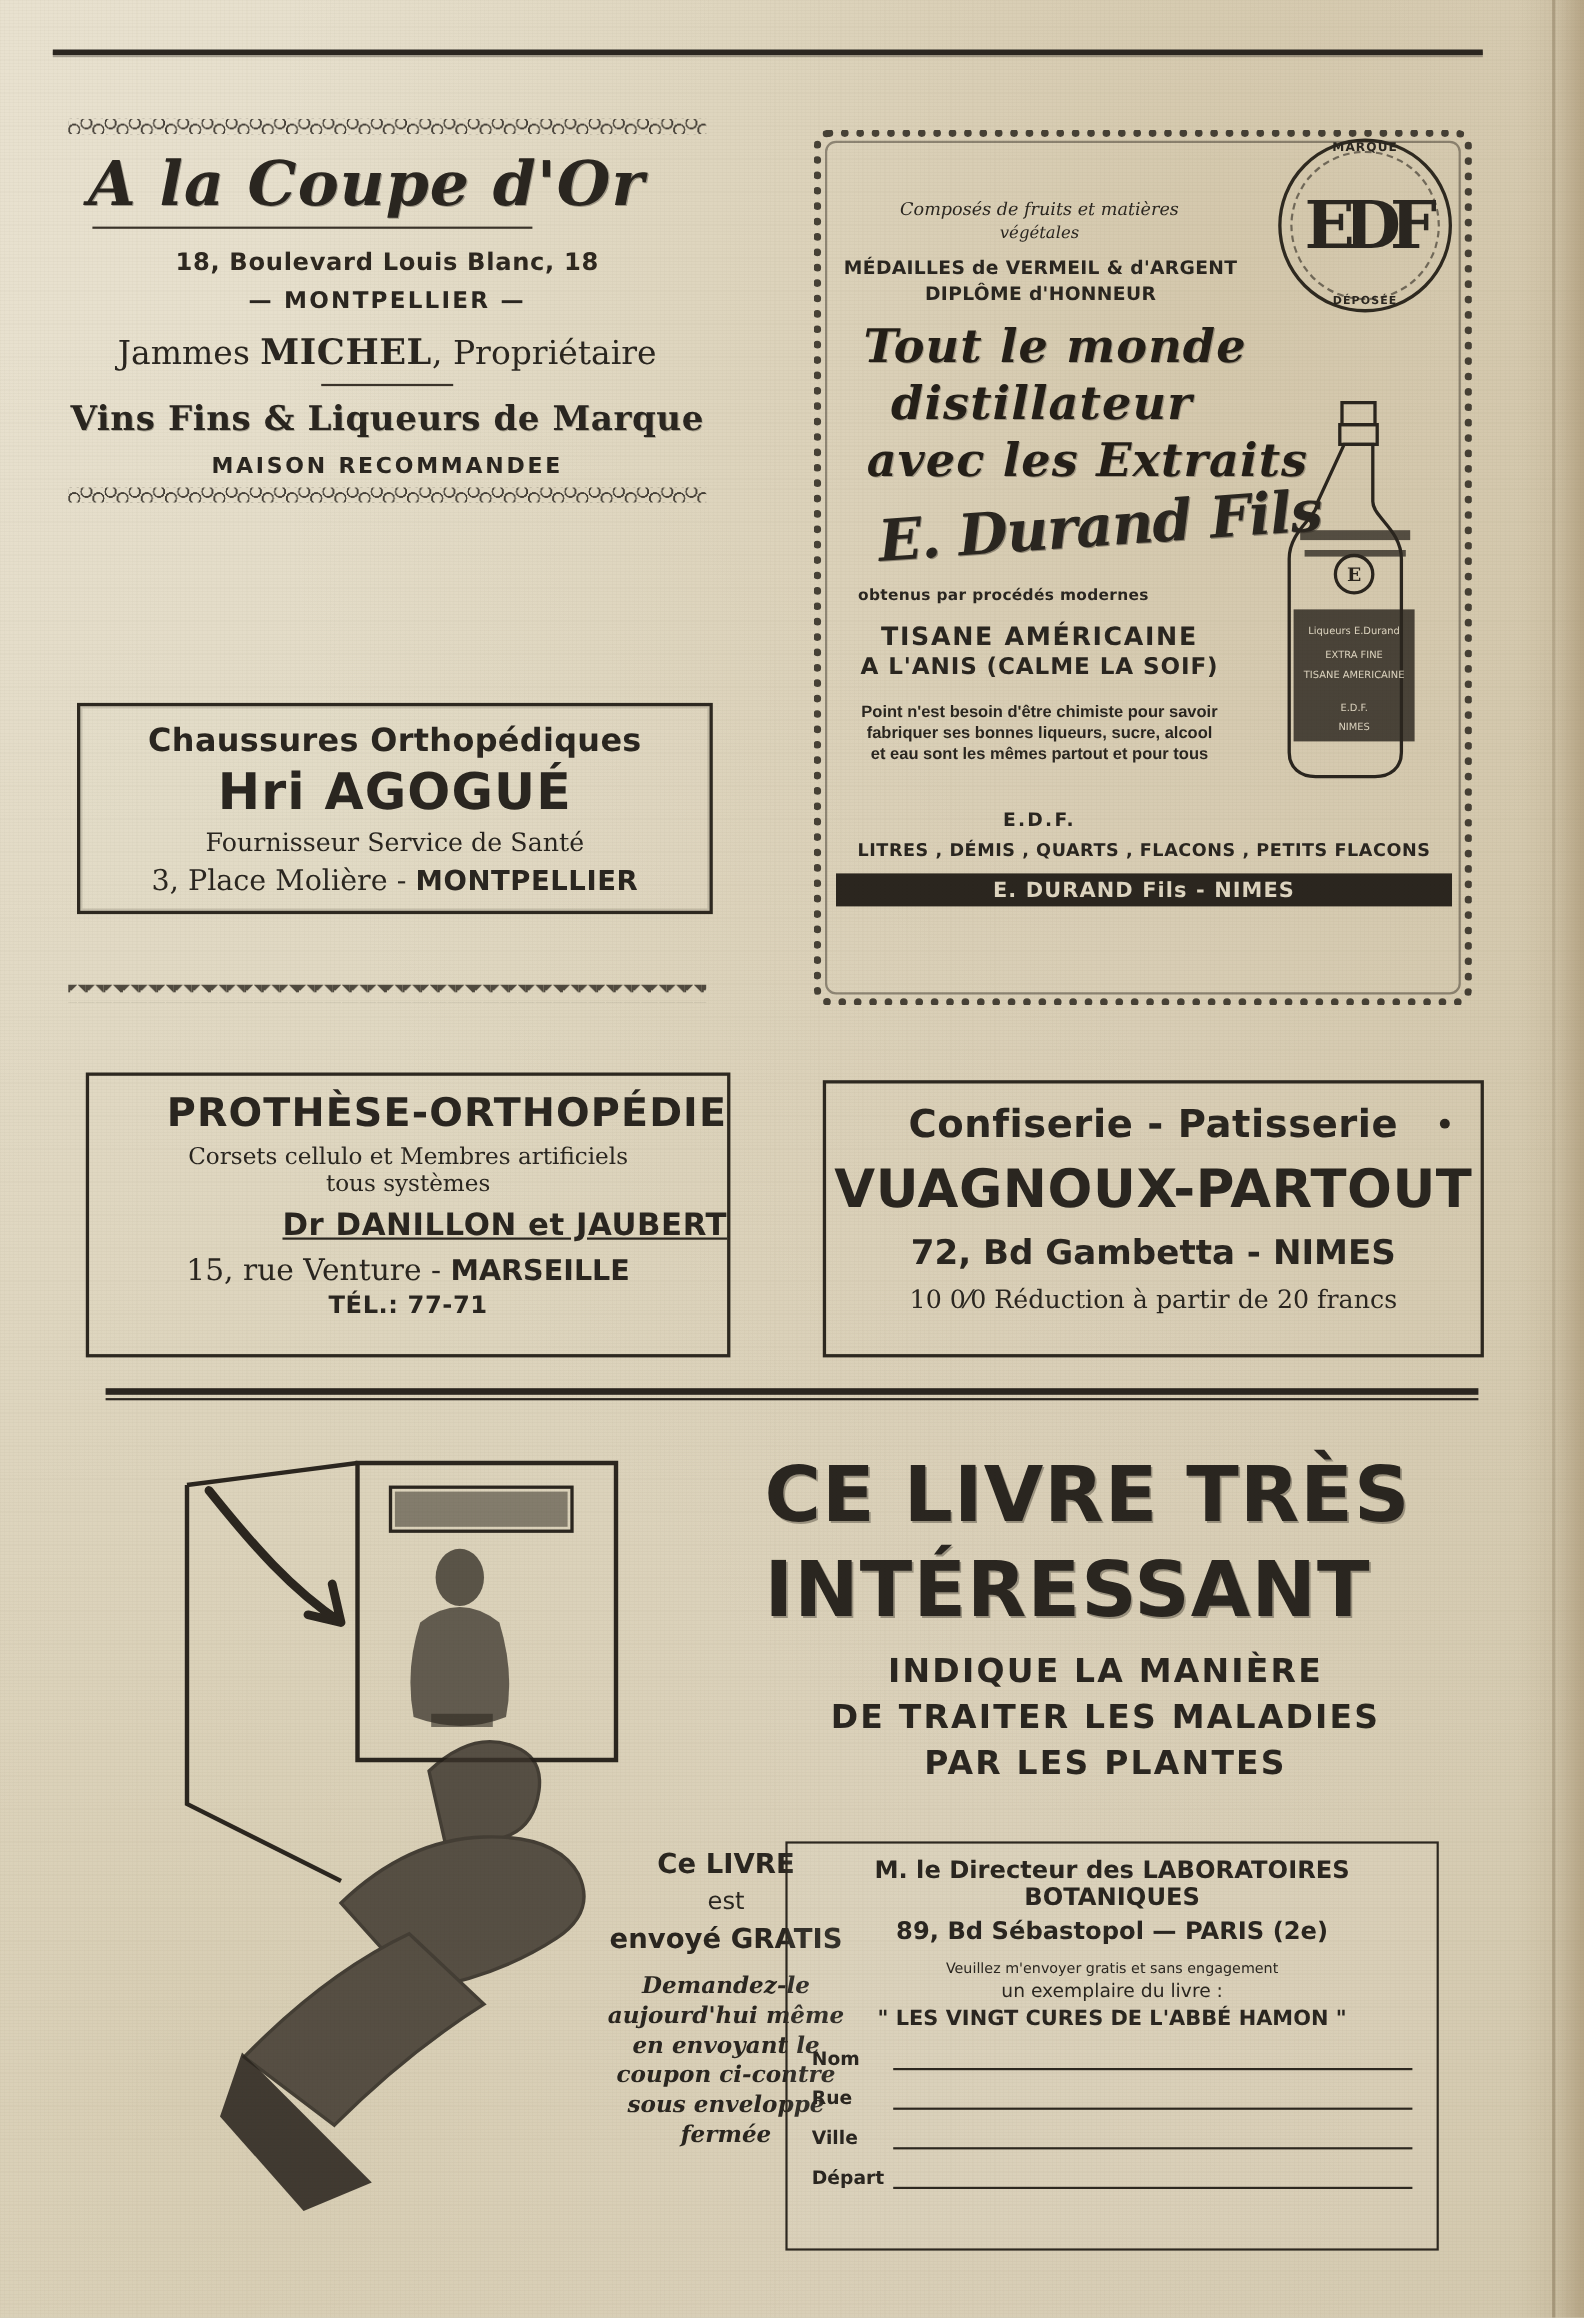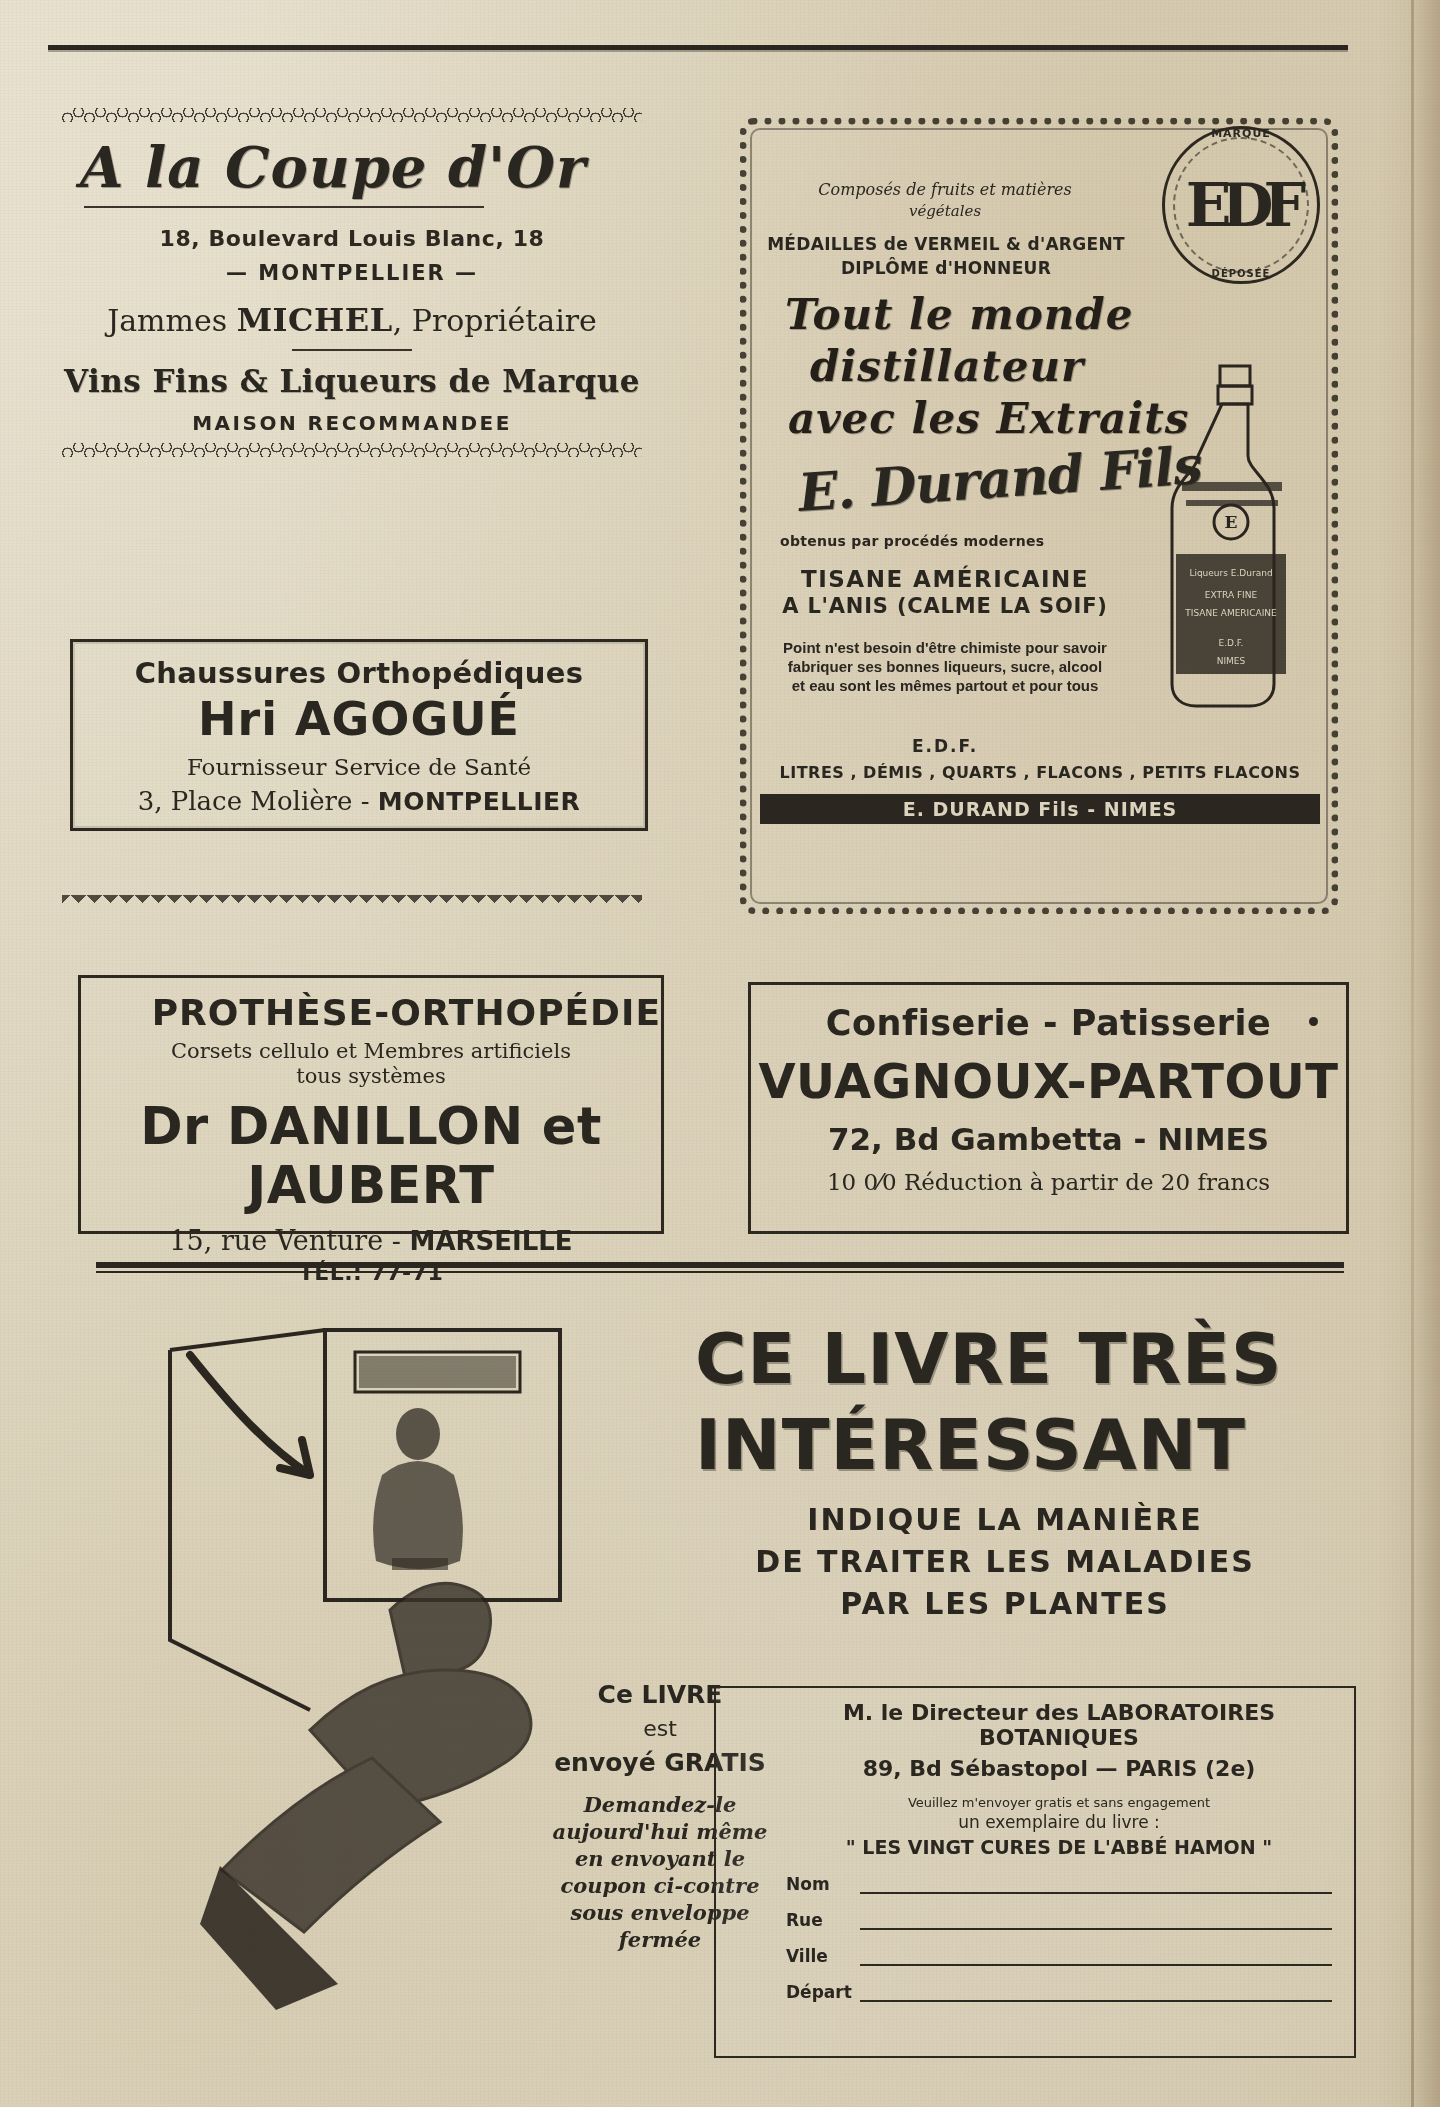--- a/index.html
+++ b/index.html
@@ -158,21 +158,21 @@
 
   
   #danillon {
     position: absolute;
     left: 78px; top: 975px; width: 580px; height: 253px;
     border: 3px solid #2d2820;
   }
   #danillon .t1 { text-align:right; font-size:36px; font-weight:bold; letter-spacing:1px; margin-top:14px; font-family:"DejaVu Sans", sans-serif;}
   #danillon .t2 { text-align:center; font-size:21px; margin-top:6px; font-family:"DejaVu Serif", serif;}
   #danillon .t3 { text-align:center; font-size:21px; margin-top:1px; font-family:"DejaVu Serif", serif;}
-  #danillon .t4 { text-align:center; font-size:51px; font-weight:bold; margin-top:9px; font-family:"DejaVu Sans", sans-serif; letter-spacing:.5px;}
+  #danillon .t4 { text-align:right; font-size:28px; font-weight:bold; margin-top:9px; font-family:"DejaVu Sans", sans-serif; letter-spacing:.5px;text-decoration:underline;}
   #danillon .t5 { text-align:center; font-size:27px; margin-top:10px; font-family:"DejaVu Serif", serif;}
   #danillon .t5 b { font-family:"DejaVu Sans", sans-serif; font-size:26px;}
   #danillon .t6 { text-align:center; font-size:22px; margin-top:4px; font-weight:bold; font-family:"DejaVu Sans", sans-serif; letter-spacing:.5px;}
 
   
   #durand {
     position: absolute;
     left: 740px; top: 118px; width: 598px; height: 796px;
   }
   #durand .vine {
@@ -336,24 +336,23 @@
   #bookad .freeblock .f1 { font-size: 25px; font-weight:bold; }
   #bookad .freeblock .f2 { font-size: 22px; margin-top: 7px; }
   #bookad .freeblock .f3 { font-size: 25px; font-weight:bold; margin-top: 7px; }
   #bookad .freeblock .f4 {
     font-style: italic; font-weight: bold; font-size: 21px; margin-top: 14px; line-height: 27px;
     font-family:"DejaVu Serif", serif;
   }
 
   
   #coupon {
-    position:absolute; left: 554px; top: 376px; width: 590px; height: 368px;
+    position:absolute; left: 554px; top: 364px; width: 590px; height: 368px;
     border: 2px solid #2d2820;
     background: rgba(255,255,255,.05);
-    padding-left: 48px;
   }
   #coupon .c1 { text-align:center; font-size: 22px; font-weight:bold; margin-top: 12px; font-family:"DejaVu Sans", sans-serif;}
   #coupon .c2 { text-align:center; font-size: 22px; font-weight:bold; margin-top: 6px; font-family:"DejaVu Sans", sans-serif;}
   #coupon .c3 { text-align:center; font-size: 13px; margin-top: 14px; font-family:"DejaVu Sans", sans-serif;}
   #coupon .c4 { text-align:center; font-size: 17px; margin-top: 2px; font-family:"DejaVu Sans", sans-serif;}
   #coupon .c5 { text-align:center; font-size: 19px; font-weight:bold; margin-top: 4px; font-family:"DejaVu Sans", sans-serif;}
   #coupon .field {
     display:flex; align-items:flex-end; gap: 10px;
     margin: 16px 22px 0 22px;
   }

